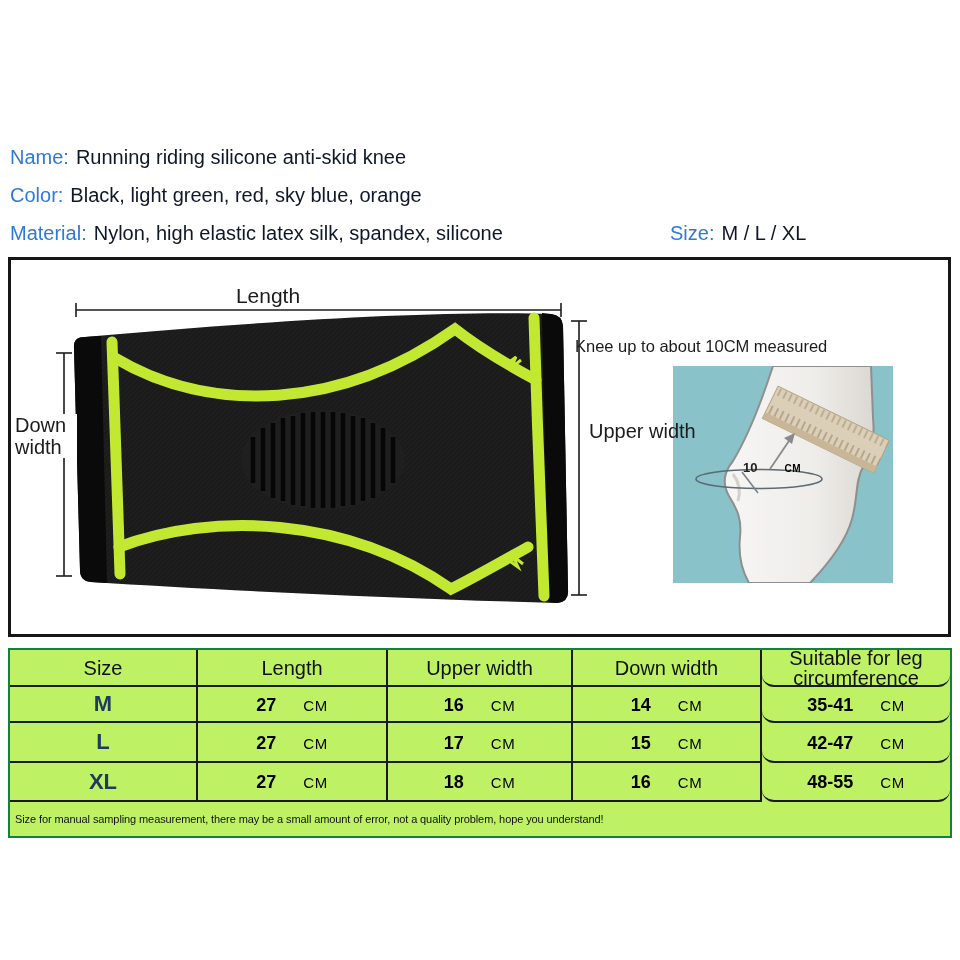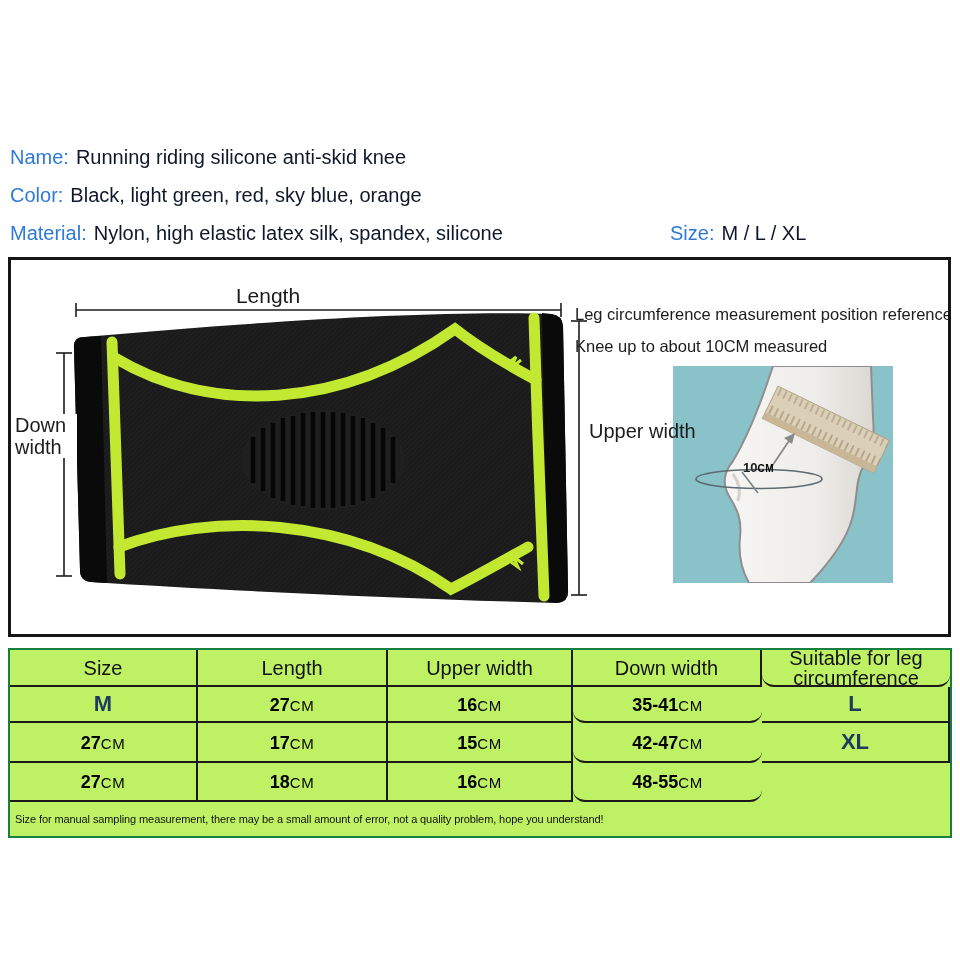--- a/index.html
+++ b/index.html
@@ -37,21 +37,21 @@
   }
   .tcell{
     border-right:2px solid #1a1a1a;border-bottom:2px solid #1a1a1a;
     display:flex;align-items:center;justify-content:center;
     font-size:20px;box-sizing:border-box;
   }
   .last-col{border-right:none;border-radius:12px;}
   .th{line-height:20px;text-align:center;padding:0 8px;}
   .size-val{font-size:22px;font-weight:bold;color:#1e3a5f;}
   .num{font-size:18px;color:#000;font-weight:bold;}
-  .unit{font-size:15px;color:#000;letter-spacing:0.5px;}
+  .unit{font-size:15px;color:#000;letter-spacing:0.5px;padding-left:27px;}
   .note-row{
     grid-column:1 / -1;border-bottom:none;justify-content:flex-start;
     font-size:11px;padding:0 5px;letter-spacing:-0.1px;white-space:nowrap;
   }
 </style>
 </head>
 <body>
 
 <div class="info-line" style="top:146px;">
   <span class="info-label">Name:</span><span class="info-value">Running riding silicone anti-skid knee</span>
@@ -167,21 +167,20 @@
       <g>
         <line x1="759" y1="209" x2="780" y2="178" stroke="#8a8a8a" stroke-width="1.8"></line>
         <polygon points="784,173 781,184 773,178" fill="#8a8a8a"></polygon>
       </g>
     </g>
   </svg>
 
   <div class="dlabel length-label">Length</div>
   <div class="dlabel down-width-label">Down width</div>
   <div class="dlabel upper-width-label">Upper width</div>
-  <div class="dlabel ref-line1">Leg circumference measurement position reference</div>
   <div class="dlabel ref-line2">Knee up to about 10CM measured</div>
   <div class="dlabel tape-dim"><span>10</span><span class="unit">CM</span></div>
 </div>
 
 <div class="size-table">
 
   <div class="tcell th">Size</div>
   <div class="tcell th">Length</div>
   <div class="tcell th">Upper width</div>
   <div class="tcell th">Down width</div>
@@ -189,20 +188,23 @@
 
   <div class="tcell">
       <span class="size-val">M</span>
     </div>
   <div class="tcell">
       <span><span class="num">27</span><span class="unit">CM</span></span>
     </div>
   <div class="tcell">
       <span><span class="num">16</span><span class="unit">CM</span></span>
     </div>
+  <div class="tcell">
+      <span><span class="num">14</span><span class="unit">CM</span></span>
+    </div>
   <div class="tcell last-col">
       <span><span class="num">35-41</span><span class="unit">CM</span></span>
     </div>
 
   <div class="tcell">
       <span class="size-val">L</span>
     </div>
   <div class="tcell">
       <span><span class="num">27</span><span class="unit">CM</span></span>
     </div>

